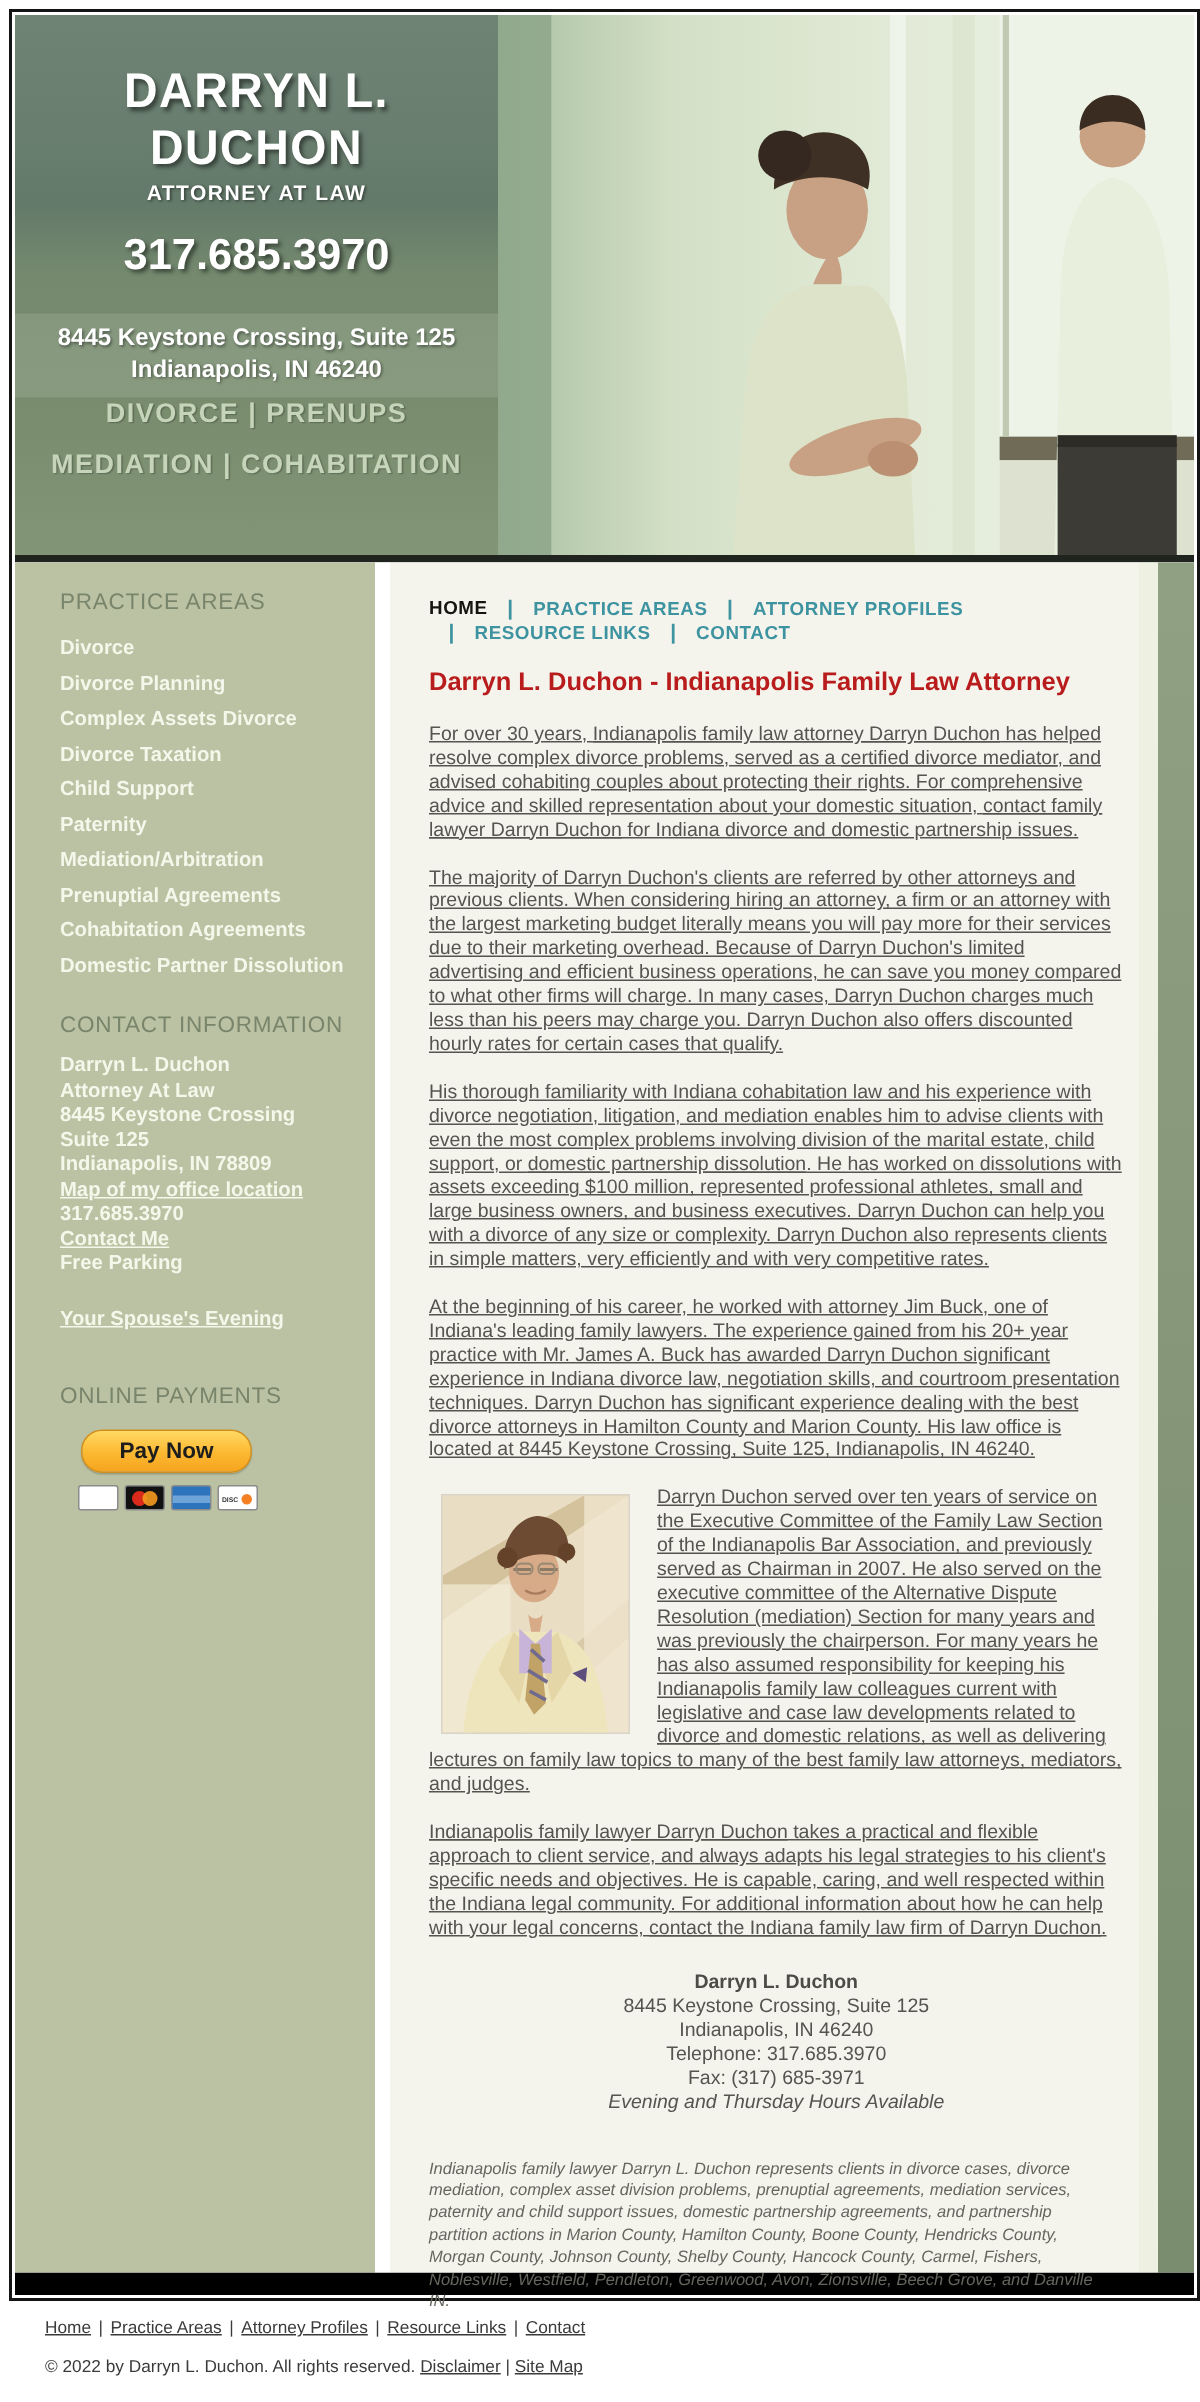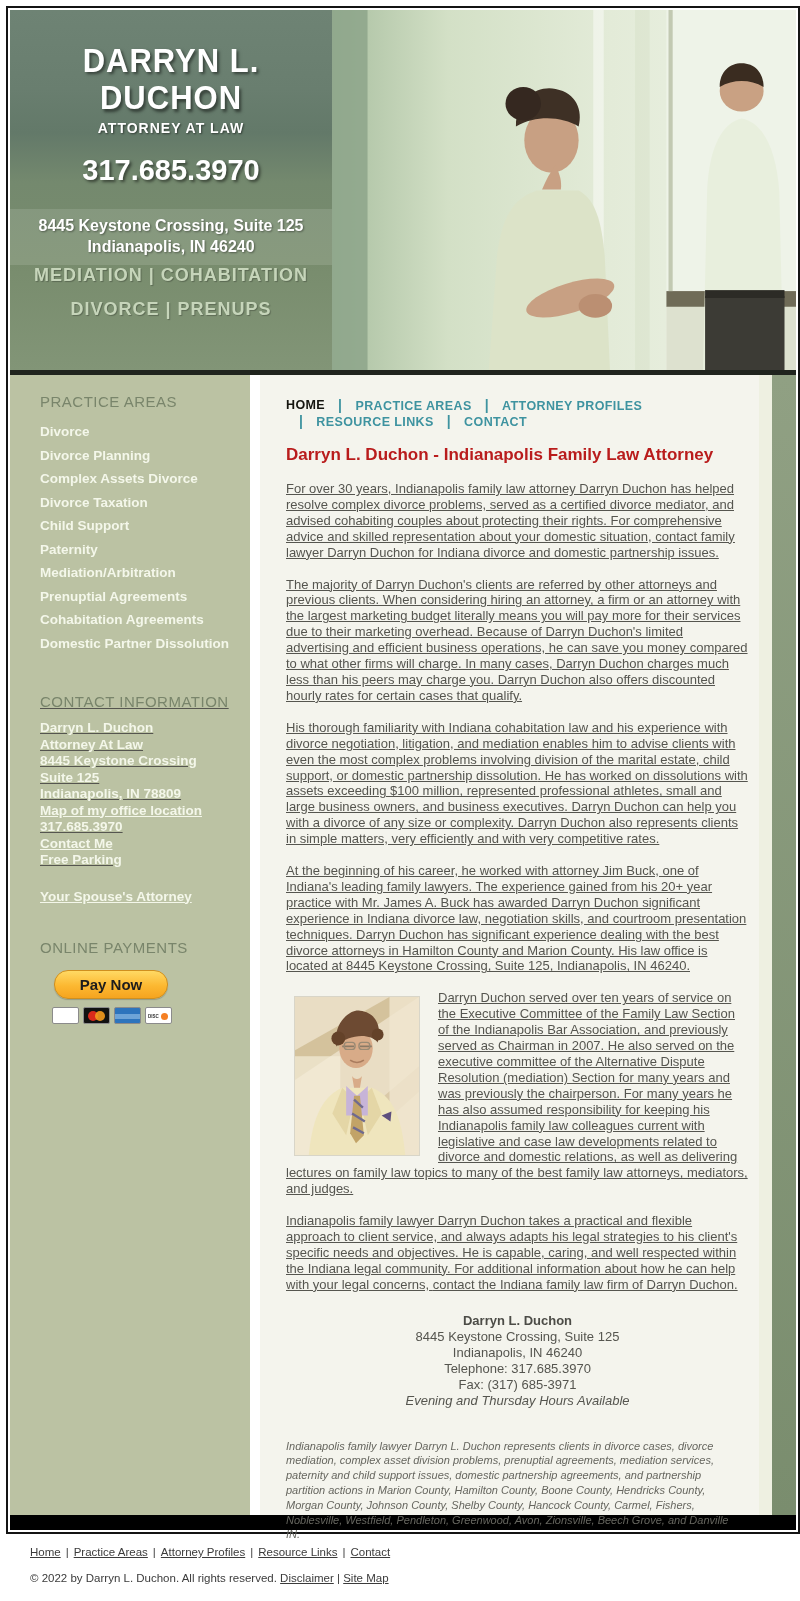--- a/index.html
+++ b/index.html
@@ -51,21 +51,21 @@
   
   .mid { display:flex; height:1140px; background:#fff; }
   .sidebar { width:240px; background:#bbc2a3; padding:18px 10px 0 30px; }
   .side-heading {
     color:#79856b; font-size:15px; letter-spacing:0.5px; margin-bottom:10px;
   }
   .pa-list { list-style:none; }
   .pa-list li {
     color:#f4f7ea; font-weight:bold; font-size:13.5px; line-height:23.5px; cursor:pointer;
   }
-  .ci-block { margin-top:38px;text-decoration:underline; }
+  .ci-block { margin-top:20px; }
   .ci-lines div { color:#f4f7ea; font-weight:bold; font-size:13.5px; line-height:16.5px; }
   .ci-lines .is-link { text-decoration:underline; cursor:pointer; }
   .spouse-link {
     display:inline-block; margin-top:20px; color:#f4f7ea; font-weight:bold;
     font-size:13.5px; text-decoration:underline; cursor:pointer;
   }
   .pay-block { margin-top:34px; }
   .paynow-btn {
     display:block; margin:14px 0 8px 14px; width:114px; height:29px;
     border:1px solid #cf8f1f; border-radius:14px;
@@ -133,22 +133,22 @@
     <div class="header">
       <div class="header-left">
         <div class="firm-name">DARRYN L. DUCHON</div>
         <div class="firm-sub">ATTORNEY AT LAW</div>
         <div class="firm-phone">317.685.3970</div>
         <div class="addr-band">
           <div>8445 Keystone Crossing, Suite 125</div>
           <div>Indianapolis, IN 46240</div>
         </div>
         <div class="services">
+          <div>DIVORCE | PRENUPS</div>
           <div>MEDIATION | COHABITATION</div>
-          <div>DIVORCE | PRENUPS</div>
         </div>
       </div>
       <div class="header-photo">
         <svg viewBox="0 0 444 365" preserveAspectRatio="none" aria-hidden="true">
           <defs>
             <linearGradient id="wall" x1="0" y1="0" x2="1" y2="0">
               <stop offset="0" stop-color="#a9bfa0"></stop>
                 <stop offset="0.25" stop-color="#d3e0c6"></stop>
               <stop offset="0.6" stop-color="#e3ebd8"></stop>
                 <stop offset="1" stop-color="#edf2e6"></stop>
@@ -205,21 +205,21 @@
               <div>Darryn L. Duchon</div>
               <div>Attorney At Law</div>
               <div>8445 Keystone Crossing</div>
               <div>Suite 125</div>
               <div>Indianapolis, IN 78809</div>
               <div class="is-link">Map of my office location</div>
               <div>317.685.3970</div>
               <div class="is-link">Contact Me</div>
               <div>Free Parking</div>
             </div>
-          <span class="spouse-link">Your Spouse's Attorney</span>
+          <span class="spouse-link">Your Spouse's Evening</span>
         </div>
 
         <div class="pay-block">
           <div class="side-heading">ONLINE PAYMENTS</div>
           <div class="paynow-btn">Pay Now</div>
           <div class="cards">
             <div class="card visa">
                 <span>VISA</span>
               </div>
             <div class="card mc">

